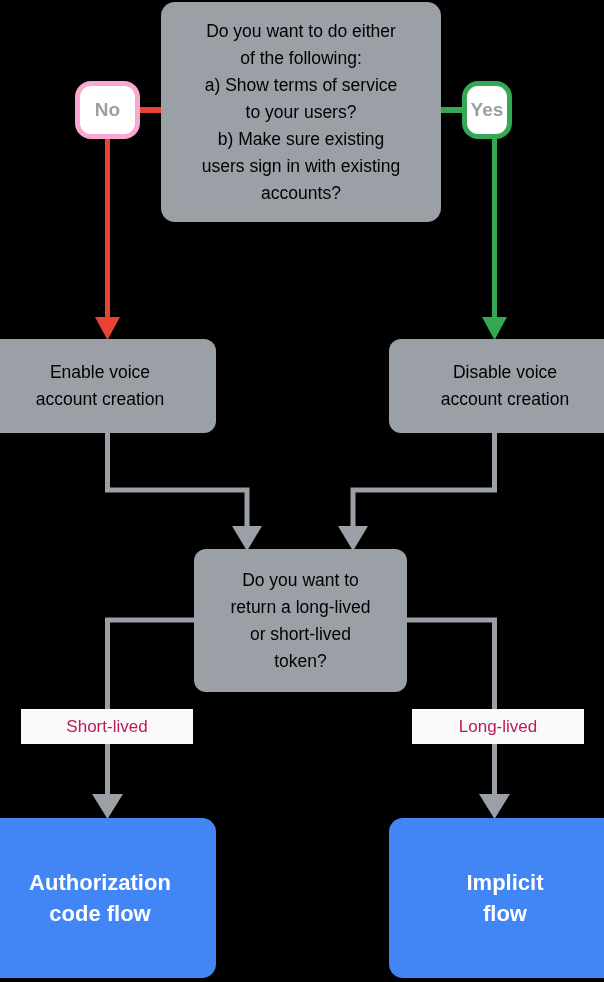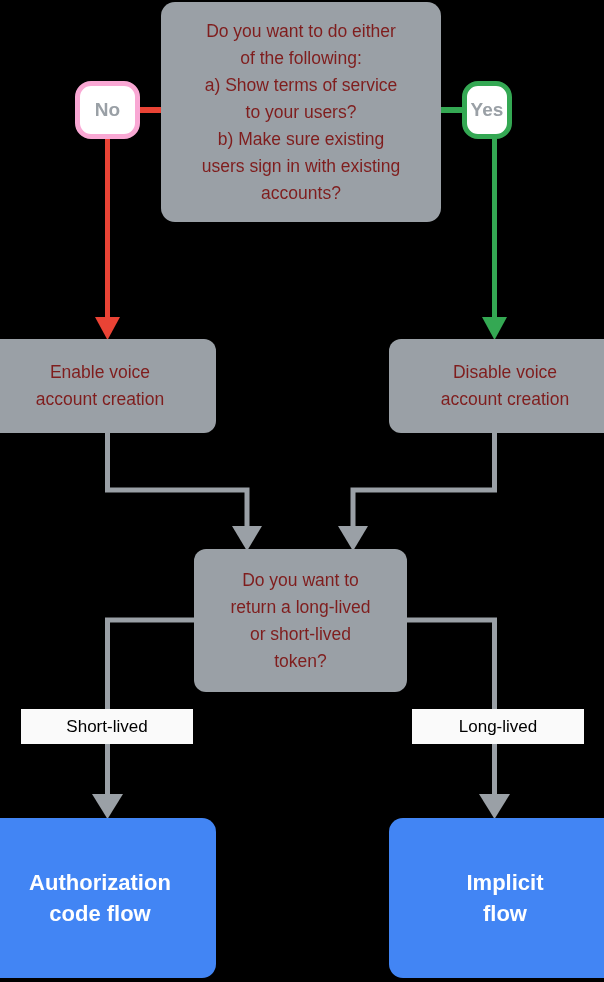--- a/index.html
+++ b/index.html
@@ -29,21 +29,21 @@
     box-sizing: border-box;
     display: flex;
     align-items: center;
     justify-content: center;
     text-align: center;
   }
 
   
   .gray-node {
     background: #9aa0a6;
-    color: #7f1d1d;
+    color: #000000;
     border-radius: 12px;
     font-size: 17.5px;
     line-height: 27px;
     font-weight: 400;
     padding: 6px 14px;
   }
 
   
   #decision-top {
     left: 161px;
@@ -105,21 +105,21 @@
   }
 
   
   .edge-label {
     position: absolute;
     box-sizing: border-box;
     display: flex;
     align-items: center;
     justify-content: center;
     background: #fafafa;
-    color: #000000;
+    color: #be185d;
     font-size: 17px;
     font-weight: 500;
     z-index: 5;
   }
   #label-short {
     left: 21px;
     top: 709px;
     width: 172px;
     height: 35px;
   }

